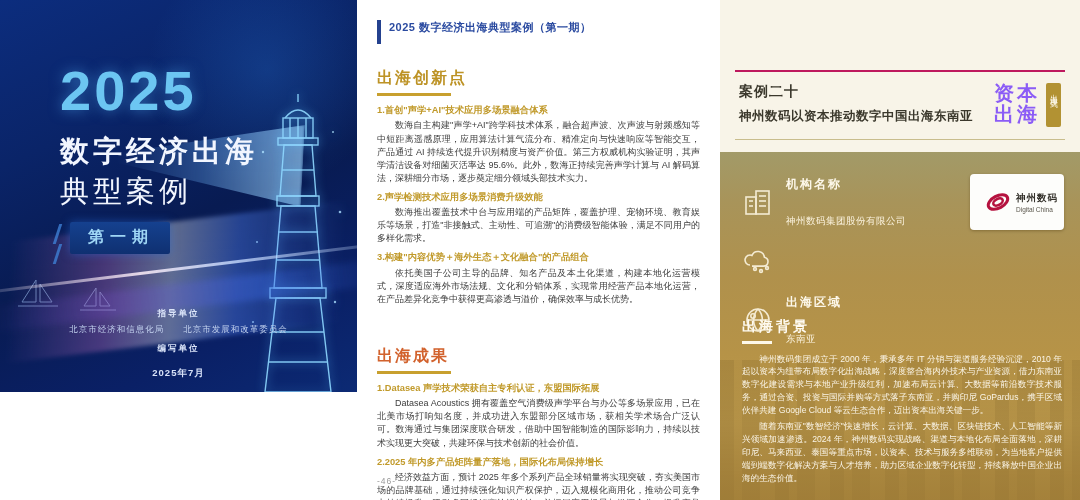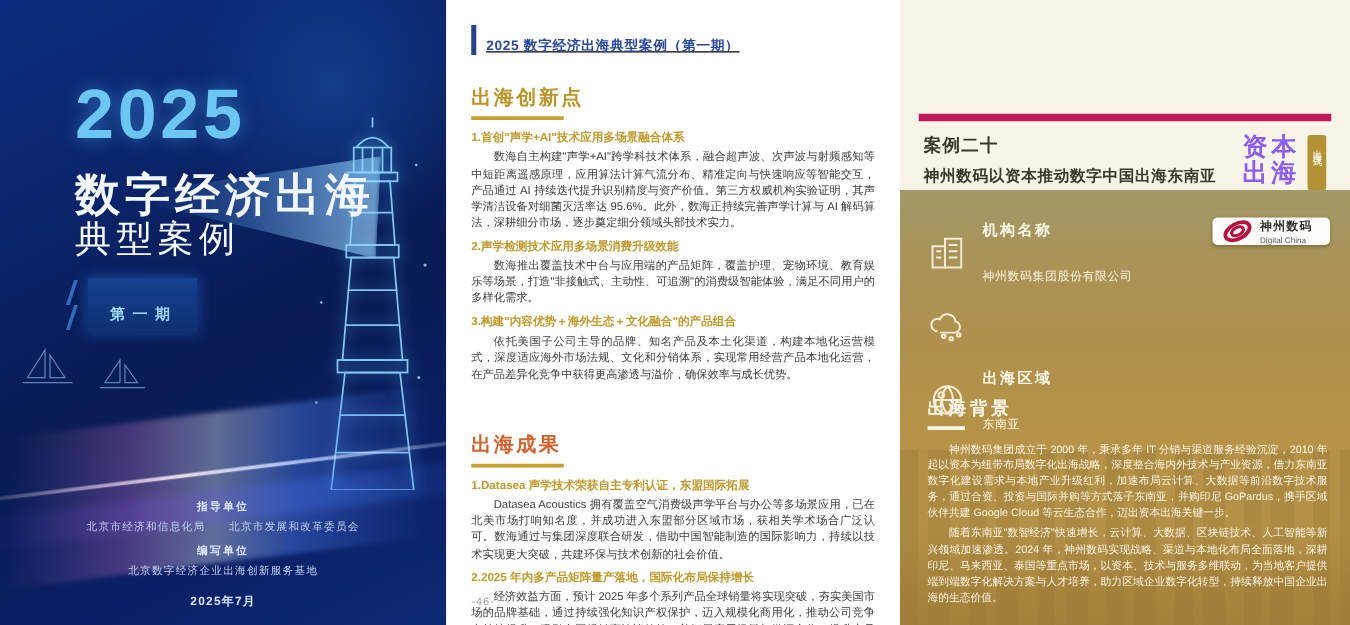--- a/index.html
+++ b/index.html
@@ -1,86 +1,86 @@
 <!DOCTYPE html>
 <html><head>
 <meta charset="utf-8">
 <style>
   * { margin:0; padding:0; box-sizing:border-box; }
   html,body { background:#ffffff; }
   body { font-family:"Liberation Sans", sans-serif; }
   .stage { position:relative; width:1080px; height:500px; background:#fff; overflow:hidden; }
 
   
-  .cover { position:absolute; left:0; top:0; width:357px; height:500px; overflow:hidden;
+  .cover { position:absolute; left:0; top:0; width:357px; height:392px; overflow:hidden;
            background:linear-gradient(155deg,#0c2d7e 0%,#0a2468 30%,#081b52 55%,#0a2066 80%,#0c2a74 100%); }
   .cover .glow-top { position:absolute; right:-40px; top:-60px; width:260px; height:260px; border-radius:50%;
            background:radial-gradient(circle, rgba(40,120,220,.28), transparent 65%); }
   .beam { position:absolute; left:118px; top:120px; width:185px; height:82px;
           background:linear-gradient(90deg, rgba(80,150,240,0) 0%, rgba(110,180,250,.30) 45%, rgba(160,215,255,.65) 100%);
           clip-path:polygon(0 46%, 100% 0, 100% 100%, 0 58%); filter:blur(1.5px); transform:rotate(3deg); }
   .lighthouse { position:absolute; right:4px; top:92px; filter:drop-shadow(0 0 5px rgba(90,190,255,.85)); }
   .boats { position:absolute; left:18px; top:272px; opacity:.75; }
   .streaks { position:absolute; left:-40px; bottom:52px; width:460px; height:120px; transform:rotate(-7deg); }
   .streaks .s1 { position:absolute; inset:0;
           background:linear-gradient(100deg, transparent 12%, rgba(216,120,200,.30) 32%, rgba(255,255,255,.35) 46%, rgba(90,140,255,.35) 60%, transparent 82%); filter:blur(2px); }
   .streaks .s2 { position:absolute; left:0; right:0; top:46px; height:3px;
           background:linear-gradient(90deg, transparent, rgba(255,240,250,.85) 40%, rgba(200,220,255,.8) 60%, transparent); filter:blur(.5px); }
   .streaks .s3 { position:absolute; left:0; right:0; top:62px; height:26px;
           background:linear-gradient(90deg, transparent 5%, rgba(120,80,200,.30) 35%, rgba(60,110,230,.38) 65%, transparent 95%); filter:blur(3px); }
   .cover-year { position:absolute; left:60px; top:58px; font-size:56px; font-weight:800; letter-spacing:3px;
           color:#6cc6f2; text-shadow:0 0 14px rgba(80,170,240,.55); }
-  .cover-t1 { position:absolute; left:60px; top:132px; font-size:36px; font-weight:800; letter-spacing:4px; color:#f2f6ff; }
+  .cover-t1 { position:absolute; left:60px; top:132px; font-size:29px; font-weight:800; letter-spacing:4px; color:#f2f6ff; }
   .cover-t2 { position:absolute; left:60px; top:172px; font-size:29px; font-weight:400; letter-spacing:4px; color:#f2f6ff; }
   .issue-badge { position:absolute; left:70px; top:222px; background:linear-gradient(180deg,#15418f,#0f3071);
-          color:#9fd6f5; font-size:12px; font-weight:700; letter-spacing:6px; padding:21px 16px 6px 18px;
+          color:#9fd6f5; font-size:16px; font-weight:700; letter-spacing:6px; padding:5px 16px 6px 18px;
           box-shadow:0 0 10px rgba(40,110,220,.5); border-radius:2px; }
   .badge-ticks { position:absolute; left:56px; top:224px; width:10px; height:22px; }
   .badge-ticks i { display:block; width:3px; height:20px; background:#3f7fd4; transform:skewX(-18deg); float:left; margin-right:3px; opacity:.8; }
   .cover-footer { position:absolute; left:0; right:0; bottom:12px; text-align:center; color:#cdd9f2; }
   .cover-footer .lbl { font-size:8.5px; font-weight:700; letter-spacing:2px; margin-top:7px; color:#dce6fa; }
   .cover-footer .orgs { font-size:8.5px; margin-top:4px; letter-spacing:1px; color:#c3d2ef; }
   .cover-footer .date { font-size:9.5px; font-weight:700; letter-spacing:1px; margin-top:12px; color:#d8e2f8; }
 
   
   .page-mid { position:absolute; left:357px; top:0; width:363px; height:500px; background:#ffffff; padding:12px 20px 0 20px; }
-  .run-head { display:flex; align-items:flex-end; margin-top:8px;text-decoration:underline; }
+  .run-head { display:flex; align-items:flex-start; margin-top:8px; }
   .run-head .bar { width:4px; height:24px; background:#24418f; margin-right:8px; }
   .run-head .txt { font-size:11px; font-weight:700; color:#2a4aa0; letter-spacing:.5px; }
   .sec-title { font-size:16px; font-weight:800; letter-spacing:2px; margin-top:24px; }
   .sec-title.gold { color:#bd9326; }
   .sec-title.orange { color:#d2622d;margin-top:40px; }
   .sec-underline { width:74px; height:3px; background:#c8a02e; margin-top:4px; margin-bottom:8px; }
   .item-head { font-size:9.3px; font-weight:700; color:#c19a2b; margin-top:6px; line-height:1.45; }
   .item-body { font-size:9px; color:#3c3c3c; line-height:1.45; text-indent:2em; text-align:justify; margin-top:2px; }
   .pageno { position:absolute; left:20px; bottom:14px; font-size:8.5px; color:#9a9a9a; letter-spacing:1px; }
 
   
   .page-right { position:absolute; left:720px; top:0; width:360px; height:500px; background:#f8f4e8; overflow:hidden; }
-  .case-header { position:absolute; left:15px; right:15px; top:70px; border-top:6px solid #be185d; border-bottom:1px solid #c9bd8d;
-                 padding:11px 4px 12px 4px; display:flex; justify-content:space-between; align-items:flex-start;margin-top:21px; }
+  .case-header { position:absolute; left:15px; right:15px; top:70px; border-top:2px solid #be185d; border-bottom:1px solid #c9bd8d;
+                 padding:11px 4px 12px 4px; display:flex; justify-content:space-between; align-items:flex-start; }
   .case-no { font-size:14px; font-weight:800; color:#3b382c; letter-spacing:1px; }
   .case-title { font-size:12.5px; font-weight:700; color:#3b382c; margin-top:7px; letter-spacing:.5px; }
   .tag-wrap { display:flex; align-items:flex-start; }
   .tag-main { text-align:center; font-size:20px; font-weight:800; color:#8b5cf6; line-height:1.05; letter-spacing:3px; }
   .tag-side { writing-mode:vertical-rl; background:#b29233; color:#fdf9ec; font-size:7.5px; letter-spacing:2px;
               padding:5px 2.5px; margin-left:6px; border-radius:2px; height:44px; }
   .gold-area { position:absolute; left:0; right:0; top:152px; bottom:0;
                background:linear-gradient(180deg,#a29a68 0%,#a8945a 14%,#b0914c 36%,#b69347 58%,#bd9a4d 78%,#b08c42 100%); }
   .gold-area .skyline { position:absolute; left:0; right:0; bottom:0; height:140px; opacity:.35;
                background:
                  linear-gradient(180deg, transparent 0%, rgba(120,88,30,.55) 85%),
                  repeating-linear-gradient(90deg, rgba(92,70,22,.45) 0 14px, rgba(150,120,50,.25) 14px 22px, rgba(110,85,30,.5) 22px 40px, rgba(160,130,60,.2) 40px 55px); }
   .info-rows { position:absolute; left:22px; top:24px; right:20px; }
   .info-row { display:flex; align-items:center; margin-bottom:17px; }
   .info-icon { width:32px; height:32px; flex:0 0 32px; margin-right:12px; opacity:.95; }
   .info-label { font-size:12px; font-weight:800; color:#fdf8ea; letter-spacing:2px; }
   .info-value { font-size:9.5px; color:#fbf3de; margin-top:22px; letter-spacing:.5px; }
-  .logo-card { position:absolute; right:16px; top:22px; width:94px; height:22px; background:#fdfdfb; border-radius:4px;
-               box-shadow:0 1px 3px rgba(60,40,0,.35); display:flex; align-items:center; padding:4px 6px; }
+  .logo-card { position:absolute; right:16px; top:22px; width:94px; height:56px; background:#fdfdfb; border-radius:4px;
+               box-shadow:0 1px 3px rgba(60,40,0,.35); display:flex; align-items:center; padding:4px 6px;justify-content:flex-end; }
   .logo-text { margin-left:4px; }
   .logo-cn { font-size:9.5px; font-weight:800; color:#33302a; letter-spacing:1px; }
   .logo-en { font-size:6.5px; color:#5a564c; margin-top:1px; }
   .bg-sec { position:absolute; left:22px; right:18px; top:166px; }
   .bg-title { font-size:14px; font-weight:800; color:#fefaf0; letter-spacing:3px; }
   .bg-underline { width:30px; height:2.5px; background:#fdf8ea; margin-top:5px; margin-bottom:9px; }
   .bg-para { font-size:8.6px; color:#fdf8ec; line-height:1.5; text-indent:2em; text-align:justify; opacity:.96; margin-bottom:3px; }
 </style>
 </head>
 <body>
@@ -144,21 +144,20 @@
     <div class="badge-ticks">
         <i></i>
         <i></i>
       </div>
     <div class="issue-badge">第一期</div>
 
     <div class="cover-footer">
       <div class="lbl">指导单位</div>
       <div class="orgs">北京市经济和信息化局　　北京市发展和改革委员会</div>
       <div class="lbl">编写单位</div>
-      <div class="orgs">北京数字经济企业出海创新服务基地</div>
       <div class="date">2025年7月</div>
     </div>
   </div>
 
   <div class="page-mid">
     <div class="run-head">
       <div class="bar"></div>
       <div class="txt">2025 数字经济出海典型案例（第一期）</div>
     </div>
 

